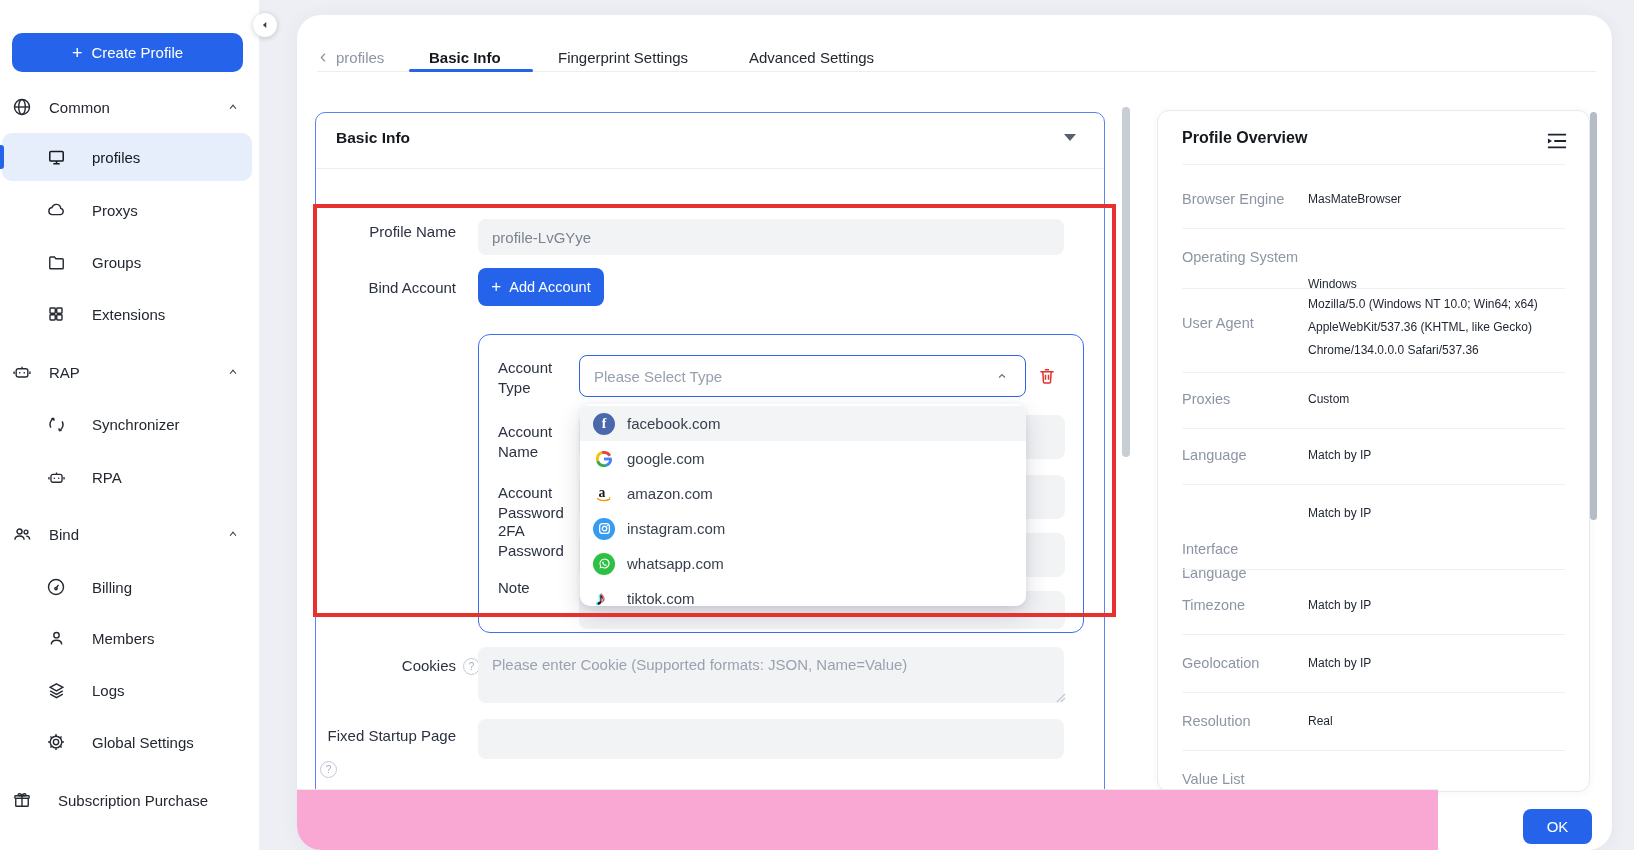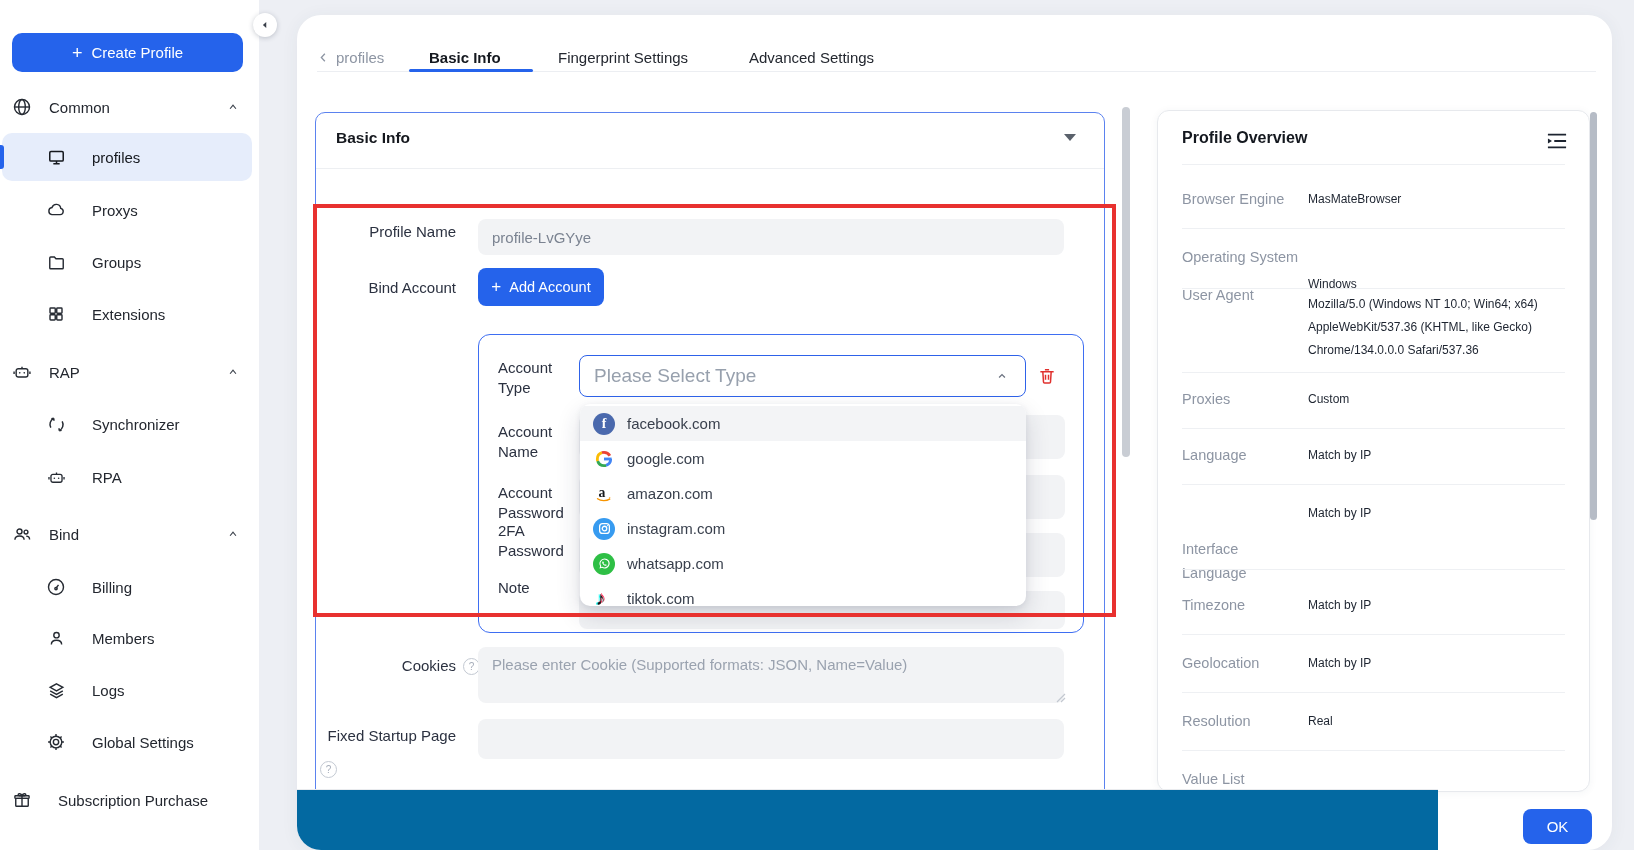--- a/index.html
+++ b/index.html
@@ -40,21 +40,21 @@
   .ginput{position:absolute;background:#f2f3f5;border:none;border-radius:8px;font-family:inherit;font-size:15px;color:#7b8391;padding:0 14px;box-sizing:border-box;}
   textarea.ginput{padding:9px 14px;resize:none;}
   .ginput::placeholder{color:#9aa2af;opacity:1;}
   .blue-btn{border:none;border-radius:8px;background:#2563eb;color:#fff;font-size:14.5px;font-family:inherit;display:flex;align-items:center;justify-content:center;gap:8px;cursor:pointer;}
   .help{width:15px;height:15px;border:1px solid #c3c9d2;border-radius:50%;color:#a6adba;font-size:10px;display:flex;align-items:center;justify-content:center;}
   
   .acc-card{position:absolute;left:162px;top:221px;width:604px;height:297px;border:1.5px solid #3e6ef2;border-radius:12px;background:#fff;}
   .acc-lbl{position:absolute;left:19px;width:78px;font-size:15px;color:#2b3140;line-height:20px;}
   .acc-input{position:absolute;left:100px;width:486px;height:44px;background:#f2f3f5;border-radius:8px;}
   .select{position:absolute;left:100px;top:20px;width:447px;height:42px;border:1.5px solid #2e62e9;border-radius:8px;background:#fff;box-sizing:border-box;display:flex;align-items:center;cursor:pointer;}
-  .select .ph{margin-left:14px;font-size:19px;color:#97a0ad;}
+  .select .ph{margin-left:14px;font-size:15px;color:#97a0ad;}
   .select .up{position:absolute;right:16px;display:flex;color:#6b7280;}
   .dropdown{position:absolute;left:101px;top:69px;width:446px;height:202px;background:#fff;border-radius:10px;
             box-shadow:0 10px 24px rgba(30,40,70,.16),0 2px 6px rgba(30,40,70,.08);overflow:hidden;z-index:6;}
   .opt{position:absolute;left:0;width:100%;height:35px;display:flex;align-items:center;cursor:pointer;}
   .opt .olbl{position:absolute;left:47px;font-size:15px;color:#39404d;}
   .opt .oic{position:absolute;left:13px;width:22px;height:22px;display:flex;align-items:center;justify-content:center;}
   .badge{width:22px;height:22px;border-radius:50%;display:flex;align-items:center;justify-content:center;}
   .fb{background:#4a69ad;color:#fff;font-size:14px;font-weight:bold;font-family:"Liberation Serif",serif;}
   .wa{background:#2ebf45;}
   .ig{background:#379bf0;}
@@ -64,21 +64,21 @@
   
   .vthumb{position:absolute;border-radius:4px;background:#c9cdd4;}
   
   .ov{position:absolute;left:860px;top:95px;width:431px;height:680px;background:#fff;border:1px solid #e7e9ed;border-radius:12px;box-shadow:0 1px 8px rgba(40,50,80,.05);}
   .ov-title{position:absolute;left:24px;top:18px;font-size:16px;font-weight:bold;color:#14181f;}
   .ov-div{position:absolute;left:24px;width:383px;height:1px;background:#eef0f3;}
   .ov-lbl{position:absolute;left:24px;width:120px;font-size:14.5px;color:#8d95a3;line-height:24px;}
   .ov-val{position:absolute;left:150px;width:268px;font-size:12px;color:#1d2430;line-height:23px;}
   .ov-icon{position:absolute;left:389px;top:21px;width:20px;height:18px;cursor:pointer;color:#1d2430;display:flex;}
   
-  .footer{position:absolute;left:0;top:774px;width:1141px;height:61px;background:#0369a1;border-top:1px solid #e9ebee;z-index:20;text-decoration:underline;}
+  .footer{position:absolute;left:0;top:774px;width:1141px;height:61px;background:#f9a8d4;border-top:1px solid #e9ebee;z-index:20;text-decoration:underline;}
   .ok-btn{position:absolute;left:1226px;top:19px;width:69px;height:35px;font-size:15px;}
   
   .redbox{position:absolute;left:313px;top:204px;width:803px;height:413px;border:4px solid #e8312f;box-sizing:border-box;z-index:40;pointer-events:none;}
   .resize-grip{position:absolute;right:3px;bottom:3px;width:10px;height:10px;pointer-events:none;}
   svg{display:block;}
 </style>
 </head>
 <body>
 
 <div class="page">
@@ -417,21 +417,21 @@
       <div class="ov-div" style="top:53px;"></div>
 
       <div class="ov-lbl" style="top:76px;">Browser Engine</div>
       <div class="ov-val" style="top:77px;">MasMateBrowser</div>
       <div class="ov-div" style="top:117px;"></div>
 
       <div class="ov-lbl" style="top:134px;">Operating System</div>
       <div class="ov-val" style="top:135px;margin-top:27px;">Windows</div>
       <div class="ov-div" style="top:177px;"></div>
 
-      <div class="ov-lbl" style="top:172px;">User Agent</div>
+      <div class="ov-lbl" style="top:200px;">User Agent</div>
       <div class="ov-val" style="top:182px;">Mozilla/5.0 (Windows NT 10.0; Win64; x64) AppleWebKit/537.36 (KHTML, like Gecko) Chrome/134.0.0.0 Safari/537.36</div>
       <div class="ov-div" style="top:261px;"></div>
 
       <div class="ov-lbl" style="top:276px;">Proxies</div>
       <div class="ov-val" style="top:277px;">Custom</div>
       <div class="ov-div" style="top:317px;"></div>
 
       <div class="ov-lbl" style="top:332px;">Language</div>
       <div class="ov-val" style="top:333px;">Match by IP</div>
       <div class="ov-div" style="top:373px;"></div>

